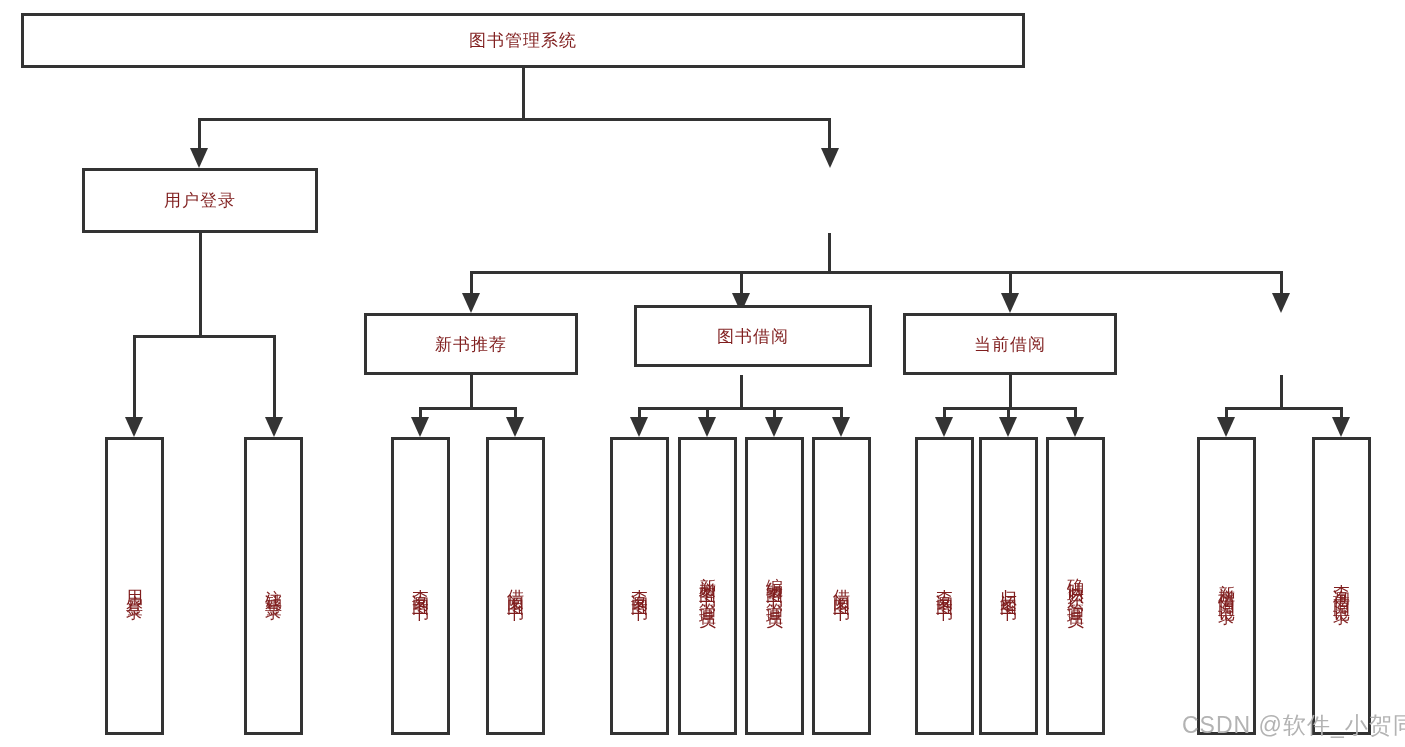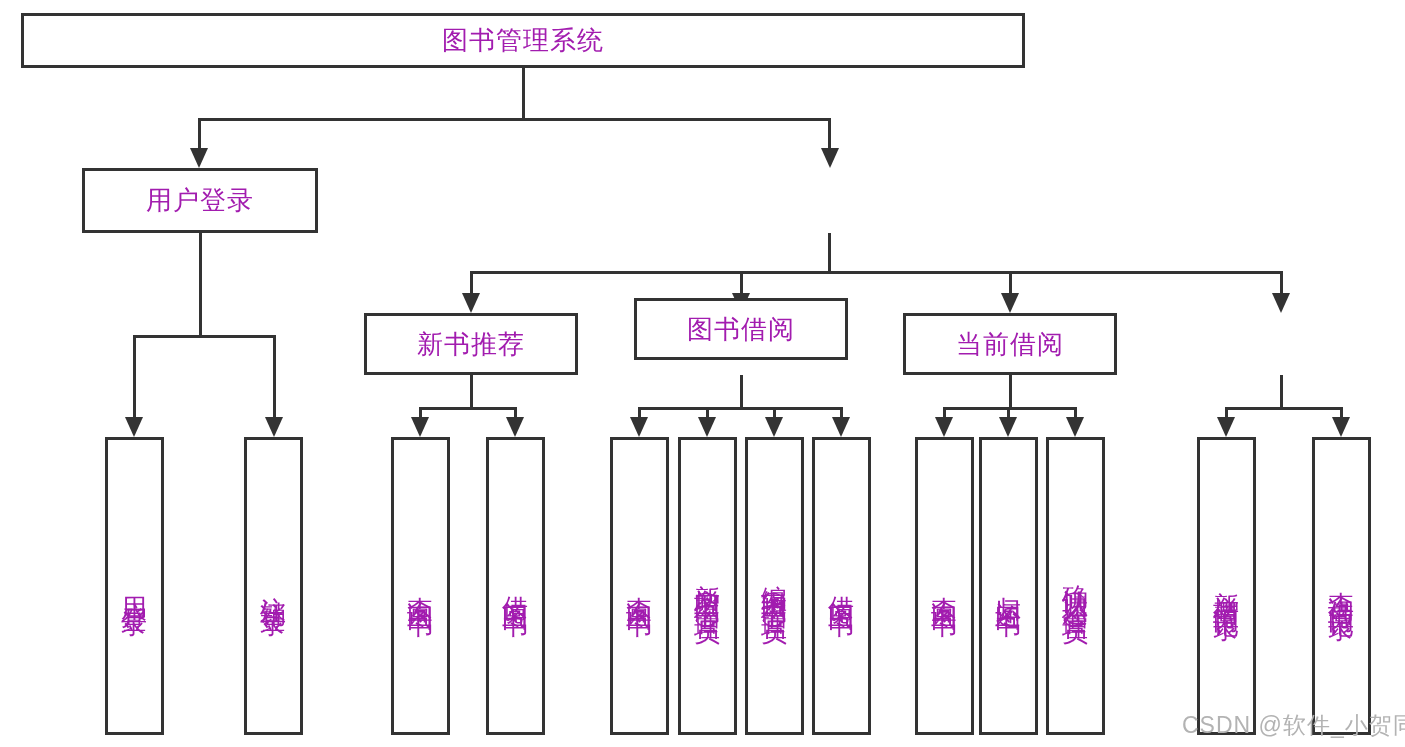--- a/index.html
+++ b/index.html
@@ -6,22 +6,22 @@
   body{font-family:"Liberation Sans","DejaVu Sans",sans-serif;}
   #stage{position:relative;width:1405px;height:747px;background:#ffffff;overflow:hidden;}
   .box{
     position:absolute;
     background:#ffffff;
     border:3px solid #333333;
     box-sizing:border-box;
     display:flex;
     align-items:center;
     justify-content:center;
-    color:#a21caf;
-    font-size:26px;
+    color:#7f1d1d;
+    font-size:17px;
     z-index:2;
   }
   .box.h span{white-space:nowrap;letter-spacing:1px;}
   .box.v span{
     writing-mode:vertical-rl;
     text-orientation:mixed;
     letter-spacing:5px;
     line-height:1.0;
     white-space:nowrap;
   }
@@ -112,21 +112,21 @@
     <span>图书管理系统</span>
   </div>
 
   <div class="box h" style="left:82px;top:168px;width:236px;height:65px;">
     <span>用户登录</span>
   </div>
 
   <div class="box h" style="left:364px;top:313px;width:214px;height:62px;">
     <span>新书推荐</span>
   </div>
-  <div class="box h" style="left:634px;top:298px;width:214px;height:62px;">
+  <div class="box h" style="left:634px;top:305px;width:238px;height:62px;">
     <span>图书借阅</span>
   </div>
   <div class="box h" style="left:903px;top:313px;width:214px;height:62px;text-align:right;">
     <span>当前借阅</span>
   </div>
 
   <div class="box v" style="left:105px;top:437px;width:59px;height:298px;">
     <span>用户登录</span>
   </div>
   <div class="box v" style="left:244px;top:437px;width:59px;height:298px;">

